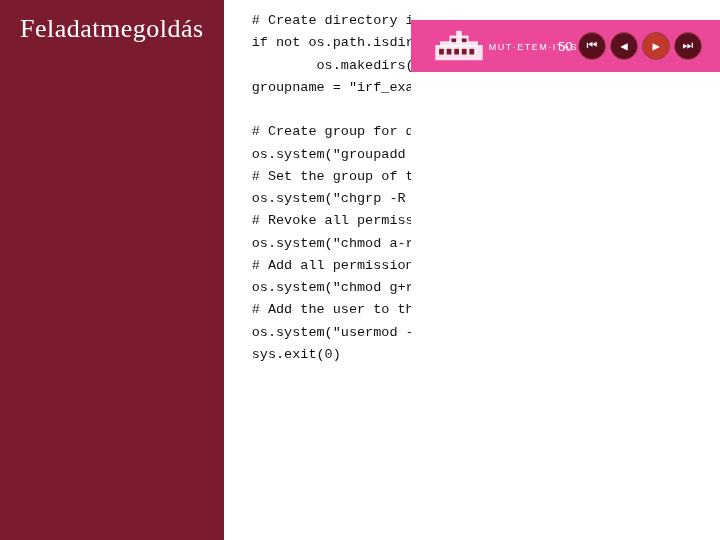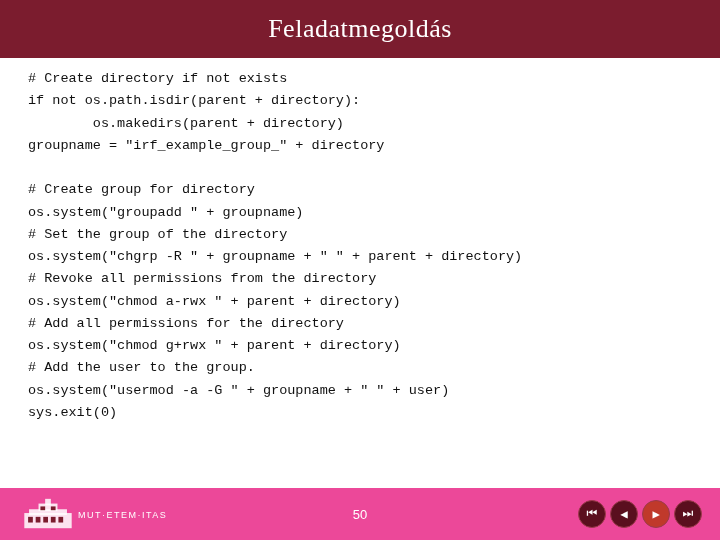--- a/index.html
+++ b/index.html
@@ -14,21 +14,21 @@
       background: #1a1a1a;
       font-family: 'Courier New', Courier, monospace;
       overflow: hidden;
     }
 
     .slide {
       width: 720px;
       height: 540px;
       background: #ffffff;
       display: flex;
-      flex-direction: column;
+      flex-direction: row;
     }
 
     .header {
       background: #7b1c2e;
       color: #ffffff;
       text-align: center;
       padding: 14px 20px;
       font-family: Georgia, 'Times New Roman', serif;
       font-size: 26px;
       font-weight: normal;

